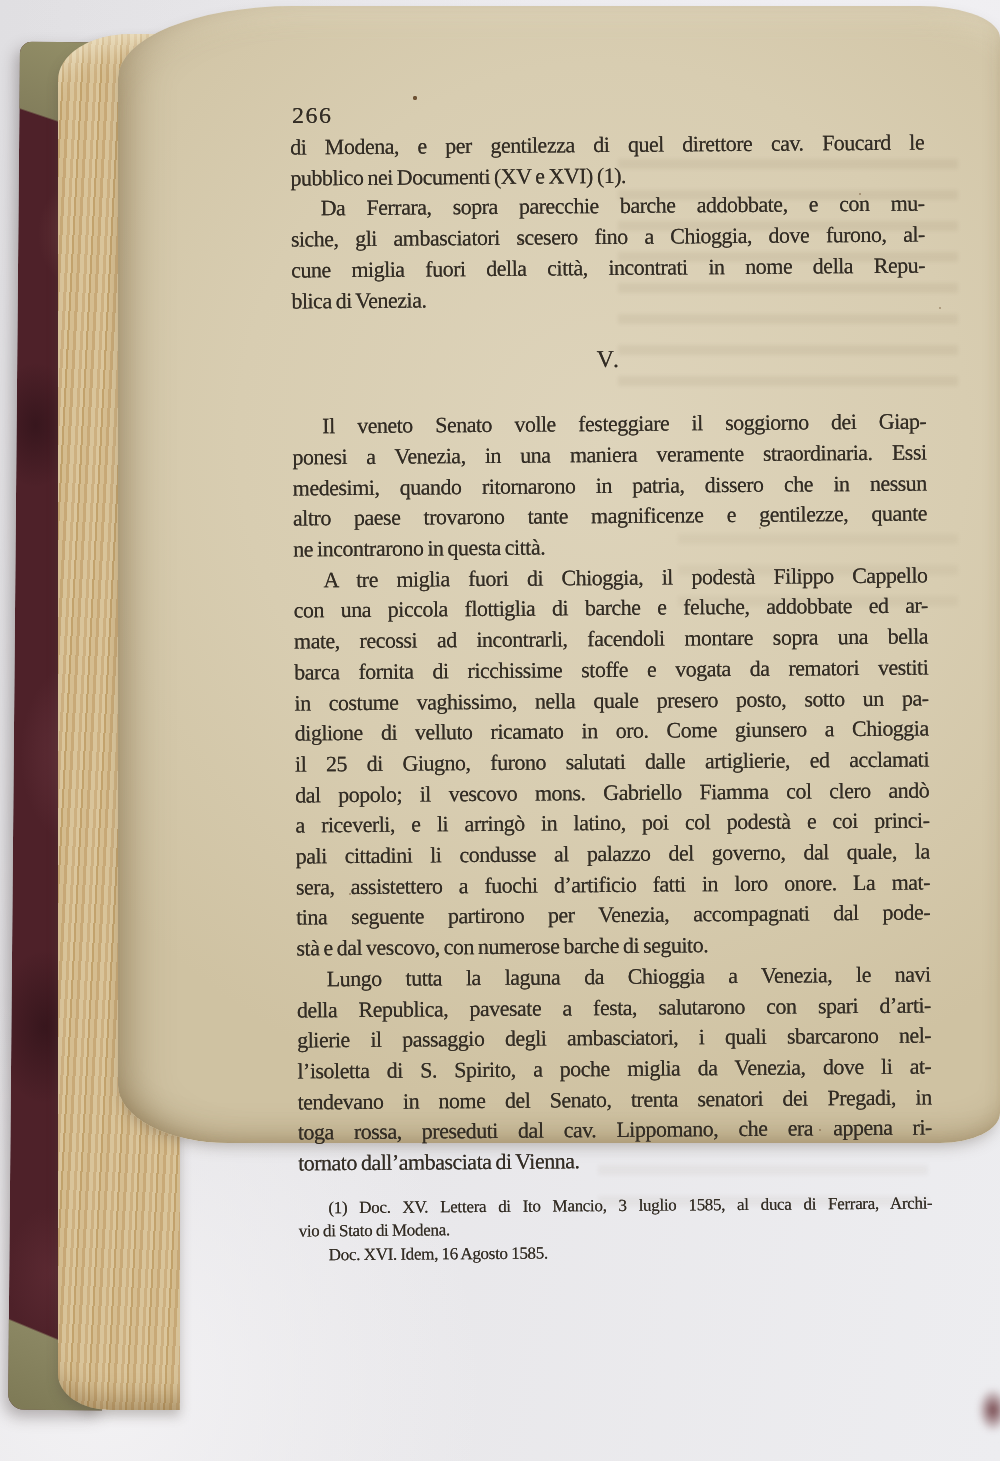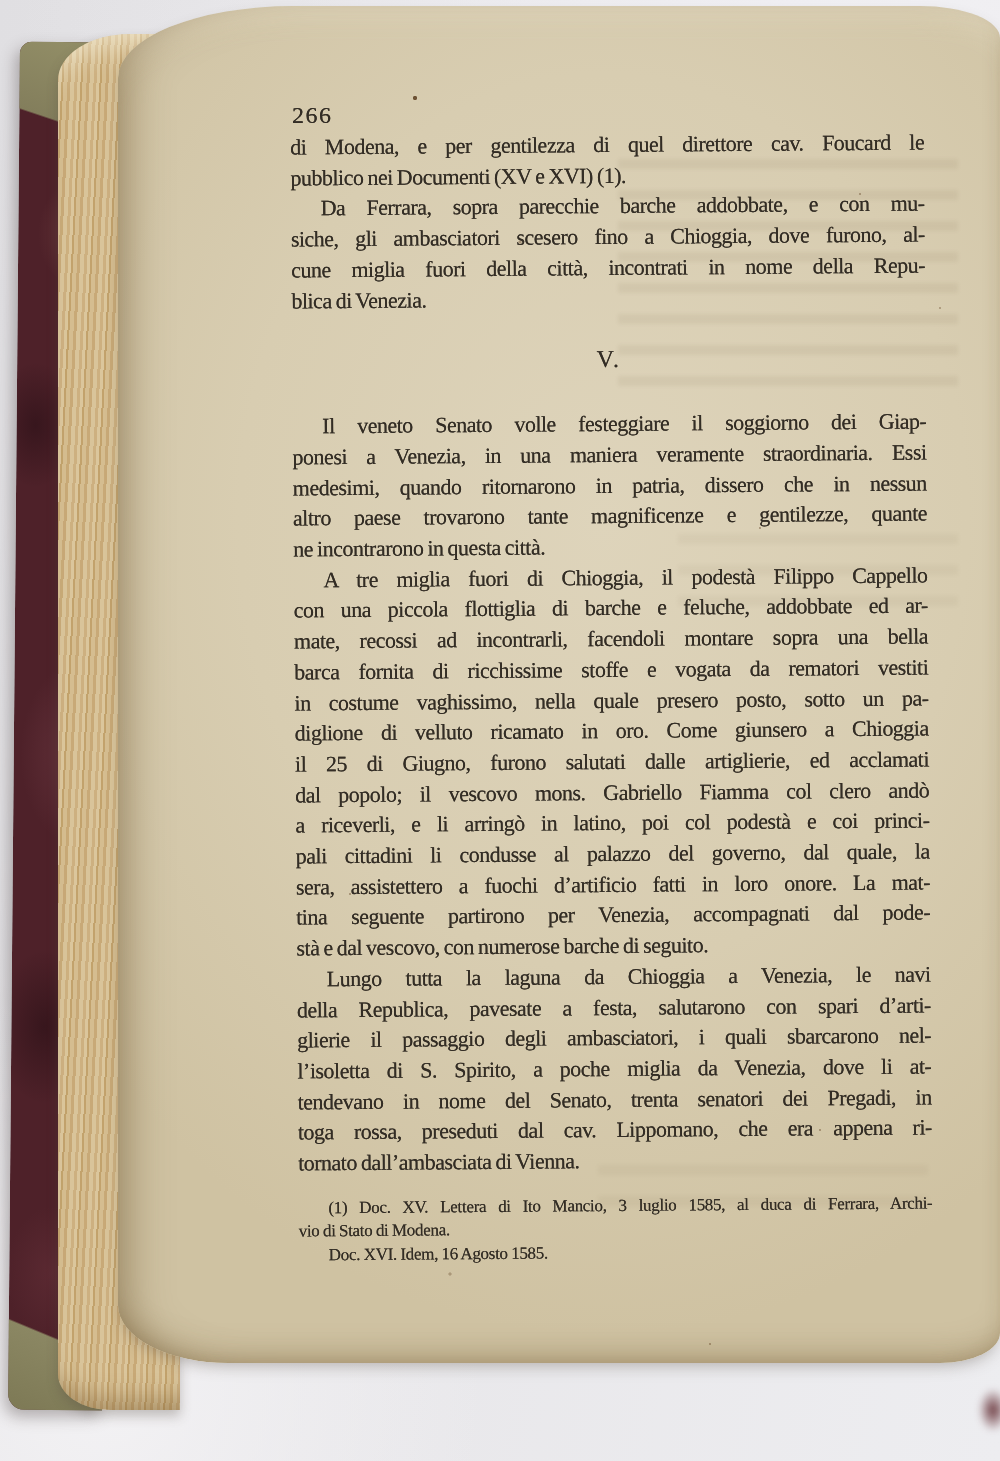--- a/index.html
+++ b/index.html
@@ -56,21 +56,21 @@
       #cdb080 0 3px,#dbc69c 3px 6px,#c2a26c 6px 8px,
       #d5bd90 8px 12px,#c8a977 12px 15px,#d9c49a 15px 19px);
     box-shadow:
       inset 0 32px 26px -20px rgba(252,246,226,.55),
       inset 0 -28px 22px -16px rgba(118,90,50,.42),
       0 6px 12px rgba(80,70,60,.3);
   }
 
   
   .page{
-    position:absolute;left:118px;top:6px;width:882px;height:1357px;
+    position:absolute;left:118px;top:6px;width:882px;height:1137px;
     border-radius:175px 80px 60px 110px / 72px 32px 30px 58px;
     background:
       radial-gradient(4px 4px at 297px 92px,  rgba(92,62,32,.85) 45%, rgba(0,0,0,0) 62%),
       radial-gradient(3px 3px at 402px 236px, rgba(105,75,45,.45) 45%, rgba(0,0,0,0) 62%),
       radial-gradient(2px 2px at 742px 188px, rgba(105,75,45,.4) 45%, rgba(0,0,0,0) 62%),
       radial-gradient(3px 3px at 225px 478px, rgba(100,70,40,.38) 45%, rgba(0,0,0,0) 62%),
       radial-gradient(2px 2px at 642px 522px, rgba(100,70,40,.4) 45%, rgba(0,0,0,0) 62%),
       radial-gradient(3px 3px at 782px 758px, rgba(100,70,40,.35) 45%, rgba(0,0,0,0) 62%),
       radial-gradient(2px 2px at 232px 888px, rgba(100,70,40,.4) 45%, rgba(0,0,0,0) 62%),
       radial-gradient(3px 3px at 517px 1032px,rgba(100,70,40,.45) 45%, rgba(0,0,0,0) 62%),

